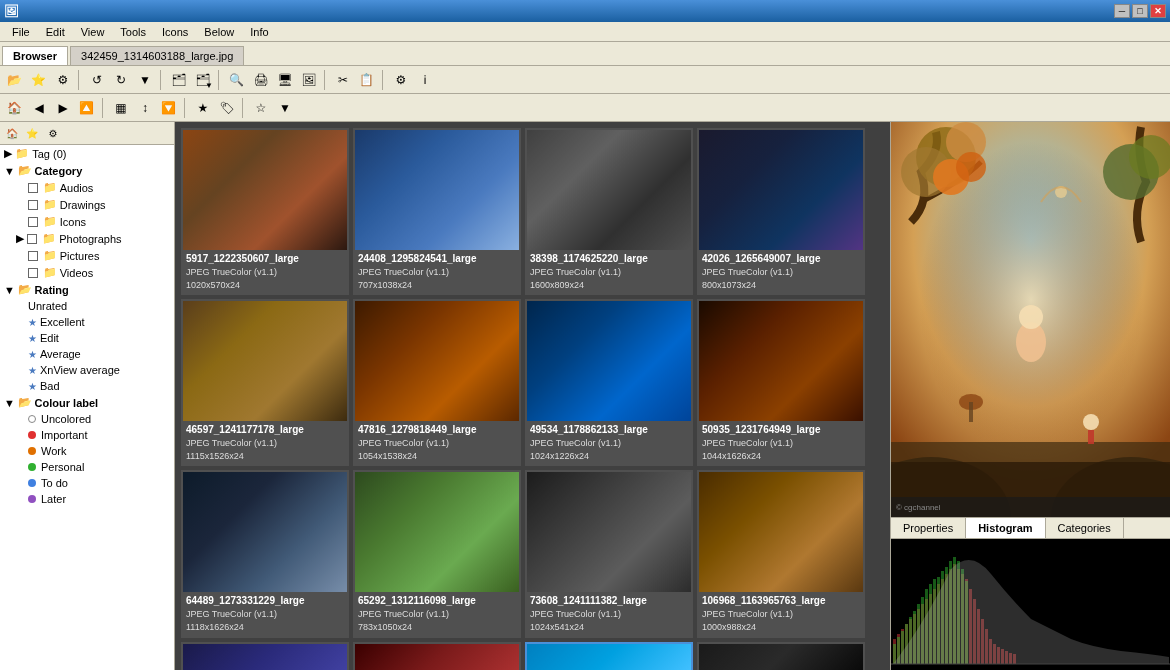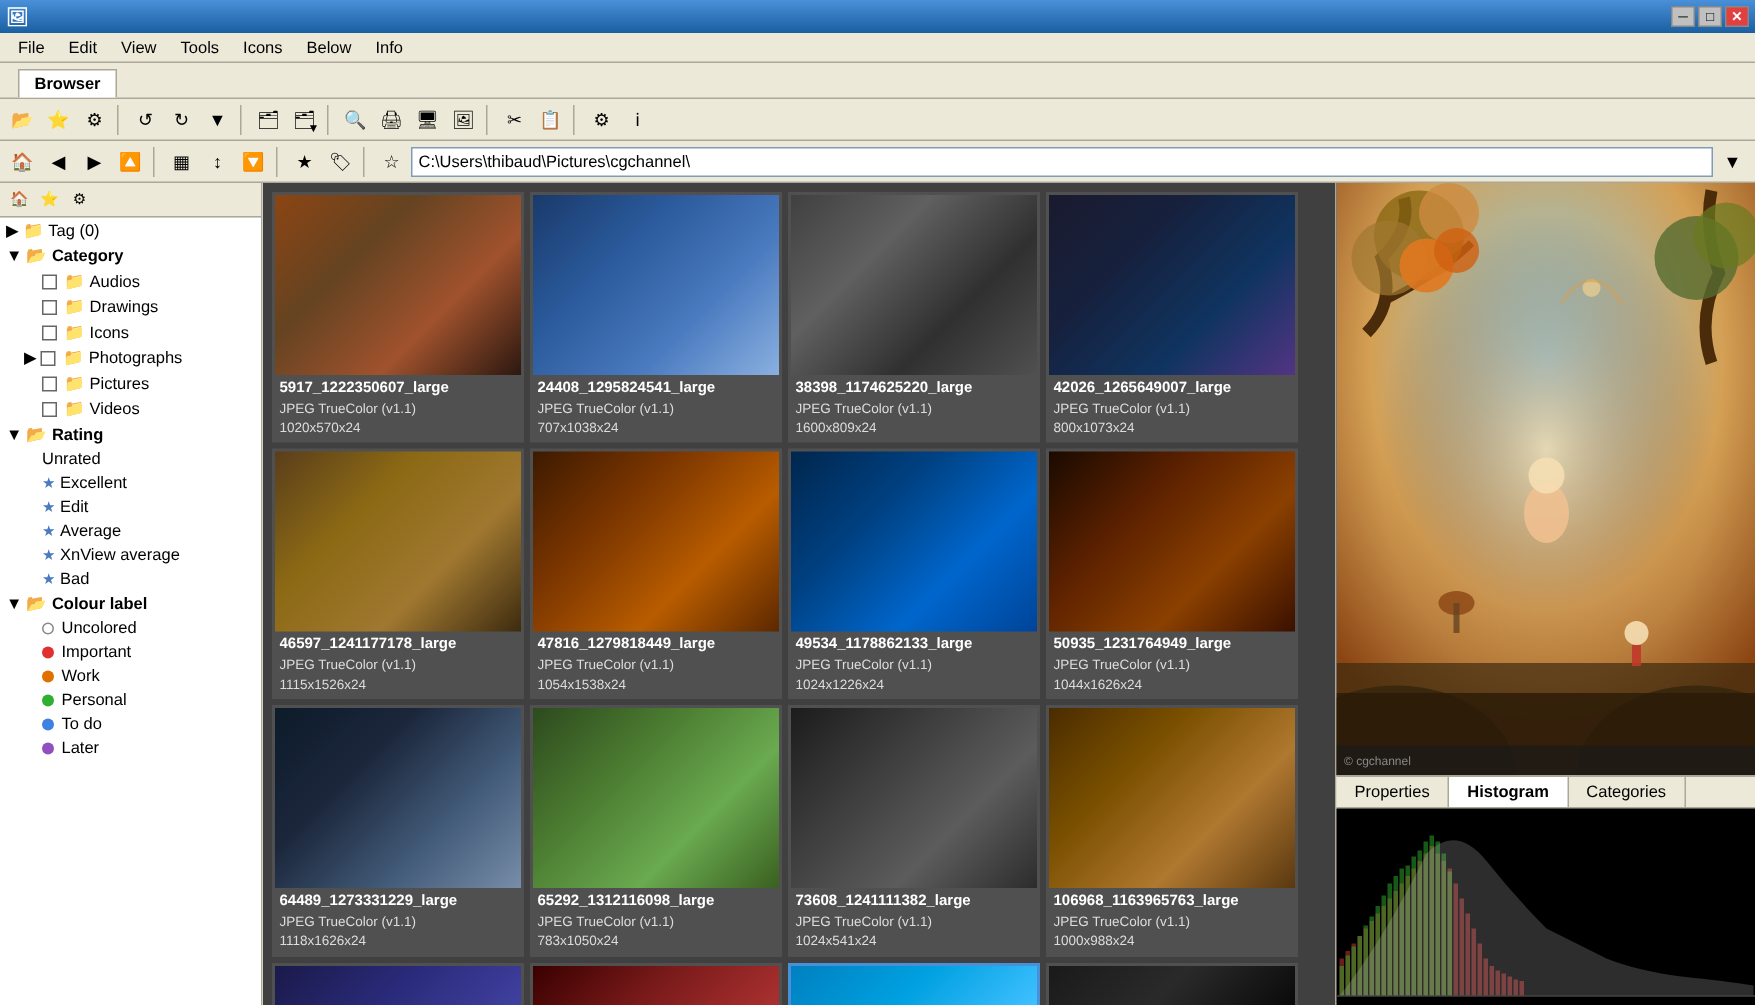--- a/index.html
+++ b/index.html
@@ -11,21 +11,21 @@
     #title-bar-right { display: flex; gap: 2px; }
     .title-btn { width: 16px; height: 14px; background: #c0c0c0; border: 1px solid #888; font-size: 9px; display: flex; align-items: center; justify-content: center; cursor: pointer; color: #000; }
     .title-btn.close-btn { background: #e04040; color: white; }
 
     
     #menu-bar { background: #ece9d8; height: 20px; display: flex; align-items: center; padding: 0 4px; border-bottom: 1px solid #aca899; }
     .menu-item { padding: 2px 8px; font-size: 11px; cursor: pointer; }
 
     
     #tab-bar { background: #ece9d8; height: 24px; display: flex; align-items: flex-end; border-bottom: 1px solid #aca899; }
-    .tab { padding: 3px 10px; background: #d4d0c8; border: 1px solid #aca899; border-bottom: none; font-size: 11px; cursor: pointer; margin-left: 12px; }
+    .tab { padding: 3px 10px; background: #d4d0c8; border: 1px solid #aca899; border-bottom: none; font-size: 11px; cursor: pointer; margin-left: 2px; }
     .tab.active { background: white; font-weight: bold; }
 
     
     .toolbar-row { background: #ece9d8; height: 28px; display: flex; align-items: center; padding: 2px 4px; gap: 2px; border-bottom: 1px solid #aca899; }
     .tb-btn { width: 22px; height: 22px; background: #ece9d8; border: 1px solid transparent; display: flex; align-items: center; justify-content: center; cursor: pointer; font-size: 12px; }
     .tb-sep { width: 4px; height: 20px; border-left: 1px solid #aca899; margin: 0 2px; }
     .tb-path { flex: 1; height: 20px; border: 1px solid #7f9db9; background: white; padding: 1px 4px; font-size: 11px; }
 
     
     #main { display: flex; height: 560px; }
@@ -100,20 +100,21 @@
   <div class="menu-item">Edit</div>
   <div class="menu-item">View</div>
   <div class="menu-item">Tools</div>
   <div class="menu-item">Icons</div>
   <div class="menu-item">Below</div>
   <div class="menu-item">Info</div>
 </div>
 
 <div id="tab-bar">
   <div class="tab active">Browser</div>
+  <div class="tab">342459_1314603188_large.jpg</div>
 </div>
 
 <div class="toolbar-row">
   <div class="tb-btn" title="Open">📂</div>
   <div class="tb-btn" title="Favorites">⭐</div>
   <div class="tb-btn" title="Options">⚙</div>
   <div class="tb-sep"></div>
   <div class="tb-btn">↺</div>
   <div class="tb-btn">↻</div>
   <div class="tb-btn">▼</div>
@@ -140,21 +141,20 @@
   <div class="tb-btn">🔼</div>
   <div class="tb-sep"></div>
   <div class="tb-btn">▦</div>
   <div class="tb-btn">↕</div>
   <div class="tb-btn">🔽</div>
   <div class="tb-sep"></div>
   <div class="tb-btn">★</div>
   <div class="tb-btn">🏷</div>
   <div class="tb-sep"></div>
   <div class="tb-btn">☆</div>
-  <input type="text" class="tb-path" value="C:\Users\thibaud\Pictures\cgchannel\" style="">
   <div class="tb-btn">▼</div>
 </div>
 
 <div id="main">
 
   <div id="left-panel">
     <div style="padding:2px 4px; background:#ece9d8; border-bottom:1px solid #aca899; display:flex; align-items:center; gap:2px;">
       <div class="tb-btn" style="width:18px;height:18px;font-size:10px;">🏠</div>
       <div class="tb-btn" style="width:18px;height:18px;font-size:10px;">⭐</div>
       <div class="tb-btn" style="width:18px;height:18px;font-size:10px;">⚙</div>

